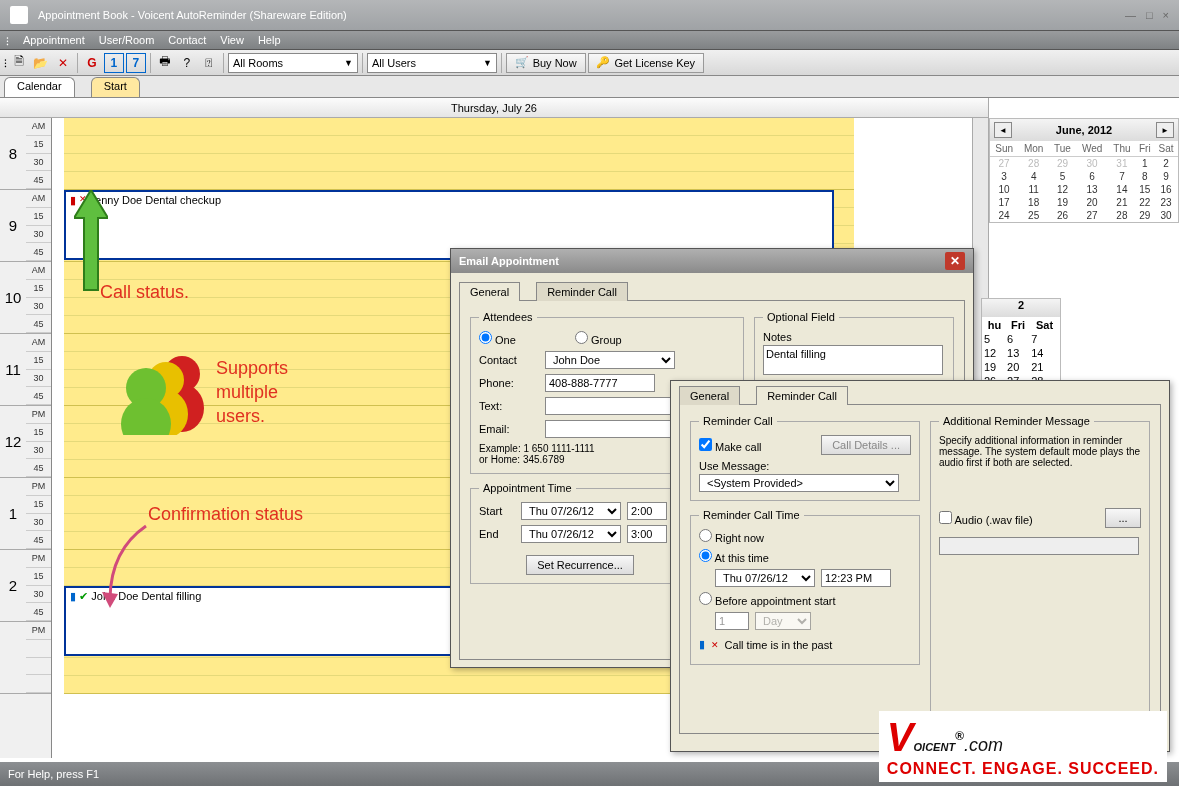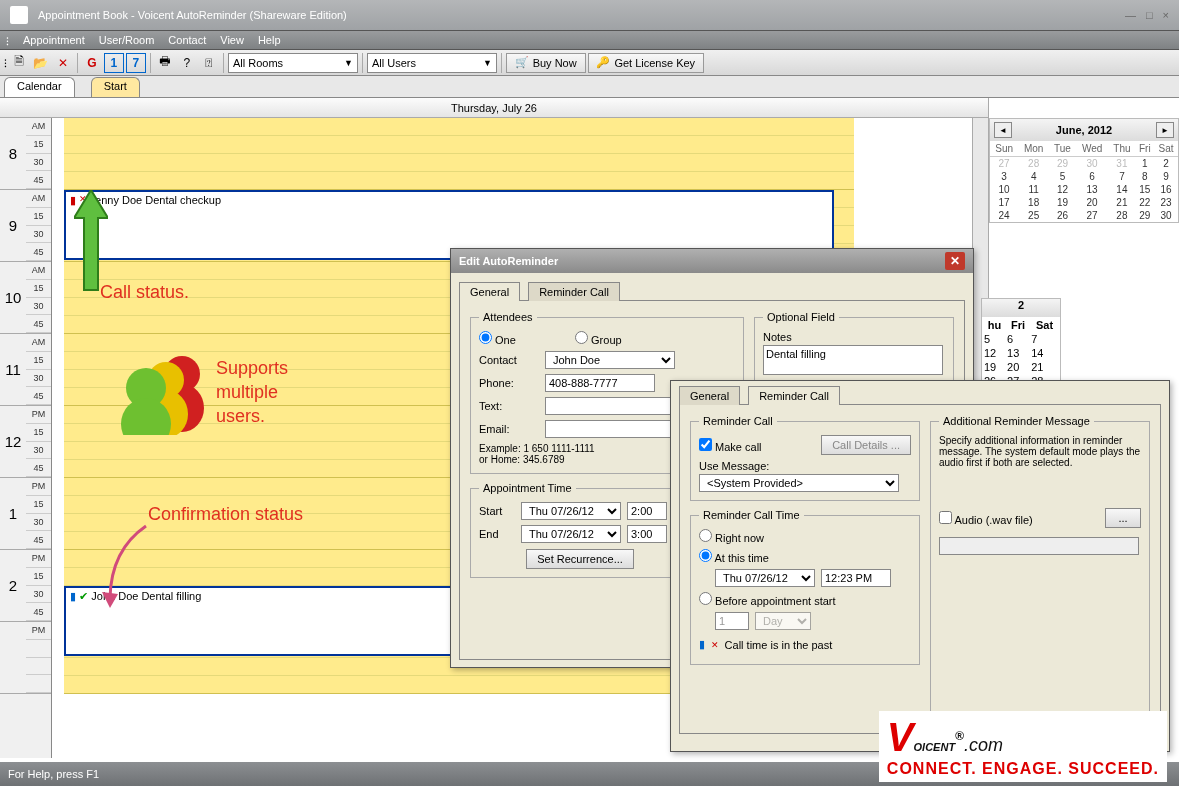--- a/index.html
+++ b/index.html
@@ -40,21 +40,21 @@
 .minical .hdr{height:22px;background:linear-gradient(#f4f4f4,#dcdcdc);display:flex;align-items:center;justify-content:space-between;padding:0 4px;font-weight:bold}
 .minical .navbtn{width:18px;height:16px;border:1px solid #888;background:#eee;display:flex;align-items:center;justify-content:center;font-size:8px;cursor:pointer}
 .minical table{width:100%;border-collapse:collapse}
 .minical th{font-weight:normal;color:#666;padding:2px 0;font-size:10px;border-bottom:1px solid #ccc}
 .minical td{text-align:center;padding:1px 0;font-size:10px;color:#333}
 .minical td.other{color:#bbb}
 
 .dialog{position:absolute;background:#ece9d8;border:1px solid #555;box-shadow:2px 2px 6px rgba(0,0,0,.3)}
 .dialog .dtitle{height:24px;background:linear-gradient(#b0b0b0,#8a8a8a);color:#fff;display:flex;align-items:center;padding:0 8px;font-size:14px;font-weight:bold}
 .dialog .dclose{margin-left:auto;width:20px;height:18px;background:#c0392b;color:#fff;display:flex;align-items:center;justify-content:center;cursor:pointer;border-radius:2px;font-size:12px}
-.dialog .dtabs{display:flex;padding:8px 8px 0;gap:8px}
+.dialog .dtabs{display:flex;padding:8px 8px 0;gap:16px}
 .dialog .dtab{padding:3px 10px;border:1px solid #888;background:#ece9d8;font-size:11px;cursor:pointer;position:relative;top:1px;border-bottom:none}
 .dialog .dtab.active{background:#ece9d8;z-index:2}
 .dialog .dtab:not(.active){background:#ddd9c8}
 .dialog .dbody{margin:0 8px 8px;border:1px solid #888;padding:10px;background:#ece9d8}
 fieldset{border:1px solid #aaa;padding:8px;margin-bottom:8px}
 legend{padding:0 4px;font-size:11px}
 .frow{display:flex;align-items:center;gap:6px;margin-bottom:5px;font-size:11px}
 .frow label{width:60px}
 input[type=text],select{height:18px;border:1px solid #888;background:#fff;padding:0 3px;font-size:11px}
 .btn{height:20px;padding:0 10px;background:linear-gradient(#f8f8f8,#dcdcdc);border:1px solid #888;cursor:pointer;font-size:11px}
@@ -376,21 +376,21 @@
 <div class="anno" style="top:406px;left:216px">users.</div>
 
 <div class="anno" style="top:504px;left:148px">Confirmation status</div>
 <svg style="position:absolute;top:520px;left:96px;z-index:4" width="60" height="90">
  <path d="M50,6 Q15,30 14,78" stroke="#d14b7b" stroke-width="3" fill="none"></path>
  <polygon points="14,88 6,72 22,74" fill="#d14b7b"></polygon>
 </svg>
 
 <div class="dialog" style="top:248px;left:450px;width:524px;height:420px;z-index:5">
   <div class="dtitle">
-      <span>Edit AutoReminder</span>
+      <span>Email Appointment</span>
       <div class="dclose">✕</div>
     </div>
   <div class="dtabs">
     <div class="dtab active">General</div>
     <div class="dtab">Reminder Call</div>
   </div>
   <div class="dbody" style="height:360px">
     <div style="display:flex;gap:10px">
       <fieldset style="flex:1">
         <legend>Attendees</legend>
@@ -428,21 +428,21 @@
       <div class="frow">
           <label style="width:36px">Start</label>
           <select style="width:100px"><option>Thu 07/26/12</option></select>
           <input type="text" style="width: 40px;" value="2:00">
         </div>
       <div class="frow">
           <label style="width:36px">End</label>
           <select style="width:100px"><option>Thu 07/26/12</option></select>
           <input type="text" style="width: 40px;" value="3:00">
         </div>
-      <div style="text-align:center;margin-top:6px"><button class="btn">Set Recurrence...</button></div>
+      <div style="text-align:center;margin-top:12px"><button class="btn">Set Recurrence...</button></div>
     </fieldset>
   </div>
 </div>
 
 <div class="dialog" style="top:380px;left:670px;width:500px;height:372px;z-index:6;background:#ece9d8">
   <div class="dtabs" style="padding-top:4px">
     <div class="dtab">General</div>
     <div class="dtab active">Reminder Call</div>
   </div>
   <div class="dbody" style="height:330px;display:flex;gap:10px">

